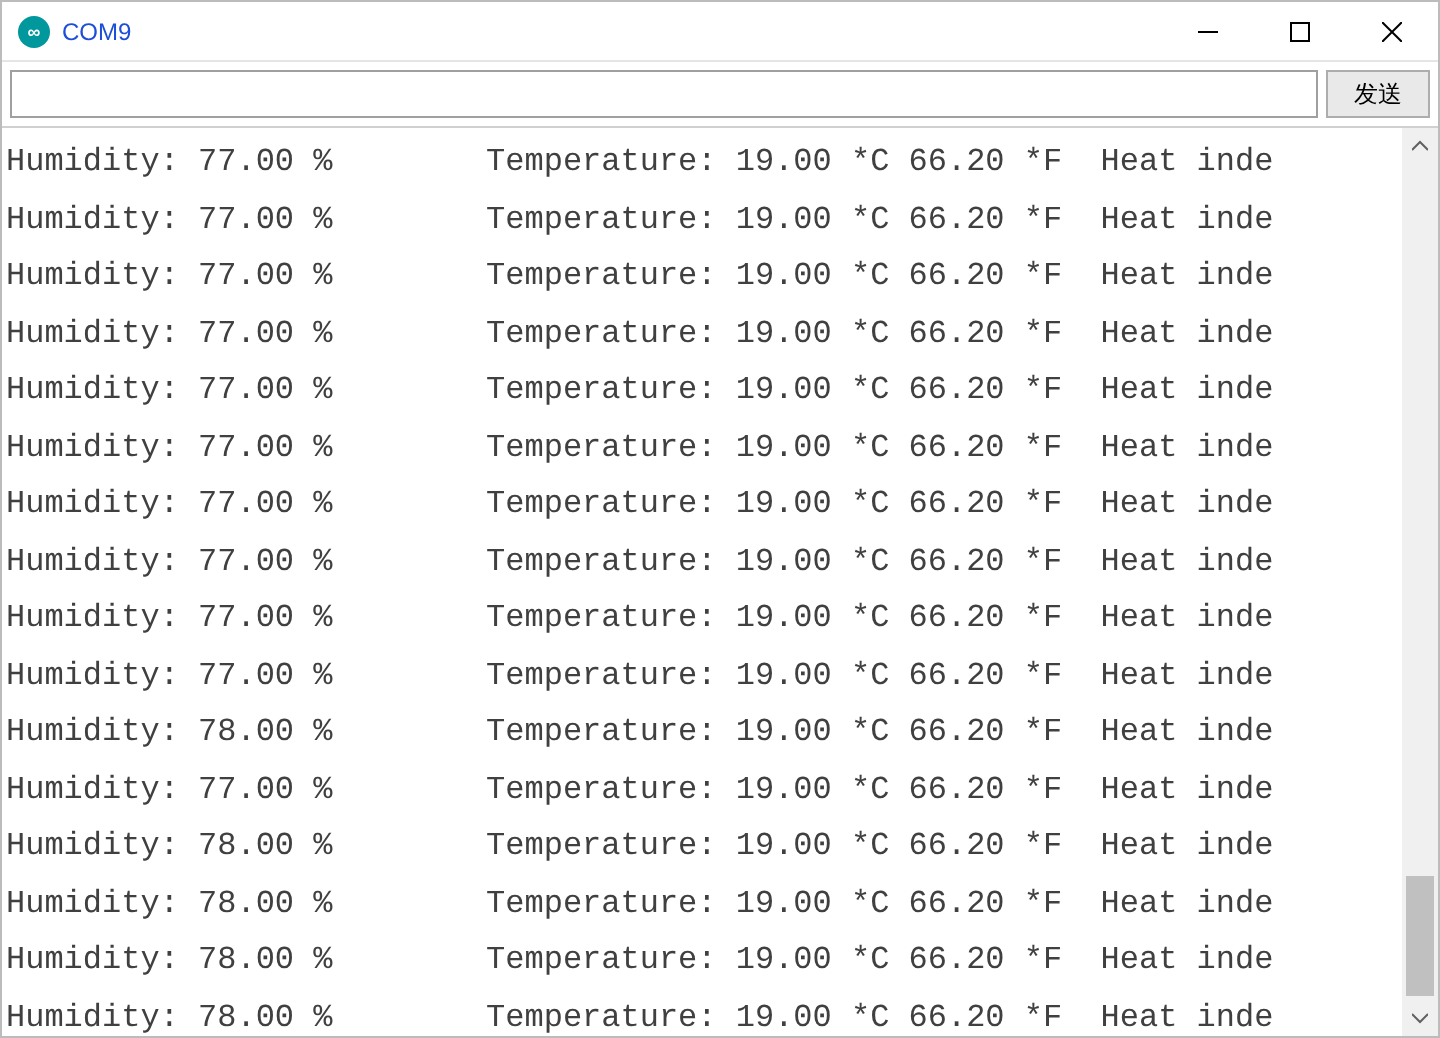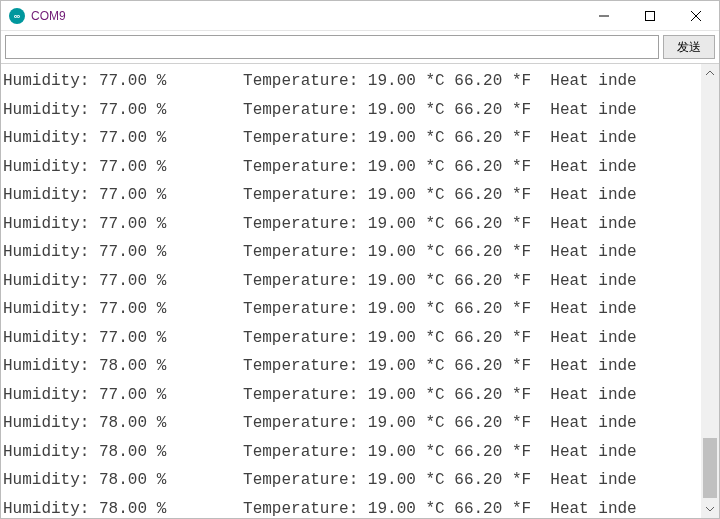--- a/index.html
+++ b/index.html
@@ -27,21 +27,21 @@
     background: #00979d;
     display: flex;
     align-items: center;
     justify-content: center;
     color: #fff;
     font-size: 9px;
     font-weight: bold;
   }
   .title-text {
     font-size: 12px;
-    color: #701a75;
+    color: #1d4ed8;
   }
   .win-controls {
     position: absolute;
     right: 0; top: 0;
     height: 100%;
     display: flex;
   }
   .win-btn {
     width: 46px;
     height: 100%;

